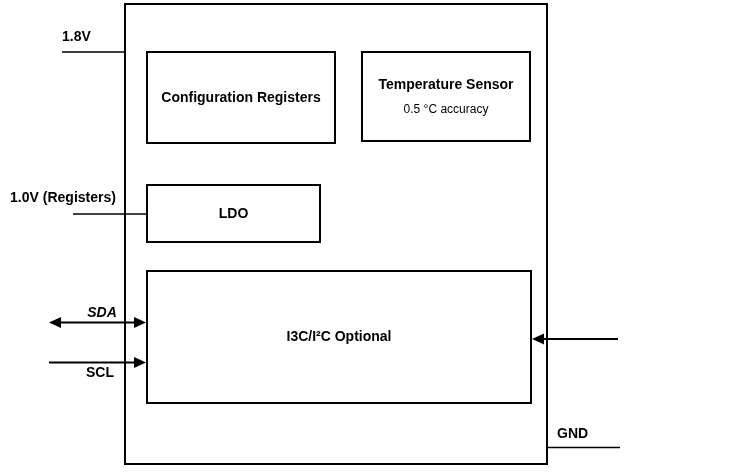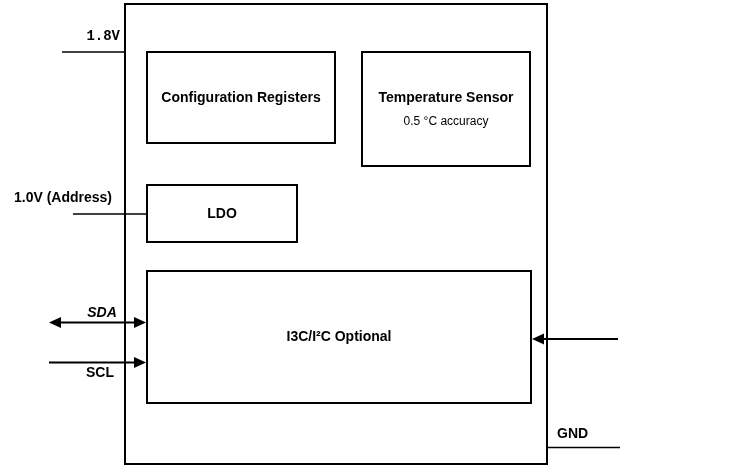--- a/index.html
+++ b/index.html
@@ -33,36 +33,36 @@
     display: flex;
     flex-direction: column;
     align-items: center;
     justify-content: center;
     text-align: center;
     font-weight: bold;
     font-size: 14px;
     line-height: 1.1;
   }
   .block-config { left: 146px; top: 51px;  width: 190px; height: 93px; }
-  .block-temp   { left: 361px; top: 51px;  width: 170px; height: 116px; gap: 10px; }
-  .block-ldo    { left: 146px; top: 184px; width: 152px; height: 59px; text-align: center; }
+  .block-temp   { left: 361px; top: 51px;  width: 170px; height: 91px; gap: 10px; }
+  .block-ldo    { left: 146px; top: 184px; width: 175px; height: 59px; text-align: center; }
   .block-iface  { left: 146px; top: 270px; width: 386px; height: 134px; }
   .block-sub {
     font-weight: normal;
     font-size: 12px;
     text-align: center;
   }
   .pin-label {
     position: absolute;
     font-weight: bold;
     font-size: 14px;
     white-space: nowrap;
     line-height: 1.1;
   }
-  .lbl-vdd  { left: 62px;  top: 29px;  width: 58px;  text-align: right; font-family: Liberation Mono, monospace; }
+  .lbl-vdd  { left: 62px;  top: 29px;  width: 58px;  text-align: left; }
   .lbl-vcap { left: 3px;   top: 190px; width: 120px; text-align: center; }
   .lbl-sda  { left: 67px;  top: 305px; width: 70px;  text-align: center; font-style: italic; }
   .lbl-scl  { left: 65px;  top: 345px; width: 70px;  text-align: center; margin-top: 20px; }
   .lbl-sa   { left: 557px; top: 317px; }
   .lbl-gnd  { left: 557px; top: 426px; }
 </style>
 </head>
 <body>
 
 <div class="canvas">
@@ -105,18 +105,18 @@
 
   <div class="block block-ldo">
     <span>LDO</span>
   </div>
 
   <div class="block block-iface">
     <span>I3C/I²C Optional</span>
   </div>
 
   <div class="pin-label lbl-vdd">1.8V</div>
-  <div class="pin-label lbl-vcap">1.0V (Address)</div>
+  <div class="pin-label lbl-vcap">1.0V (Registers)</div>
   <div class="pin-label lbl-sda">SDA</div>
   <div class="pin-label lbl-scl">SCL</div>
   <div class="pin-label lbl-gnd">GND</div>
 
 </div>
 
 </body></html>

